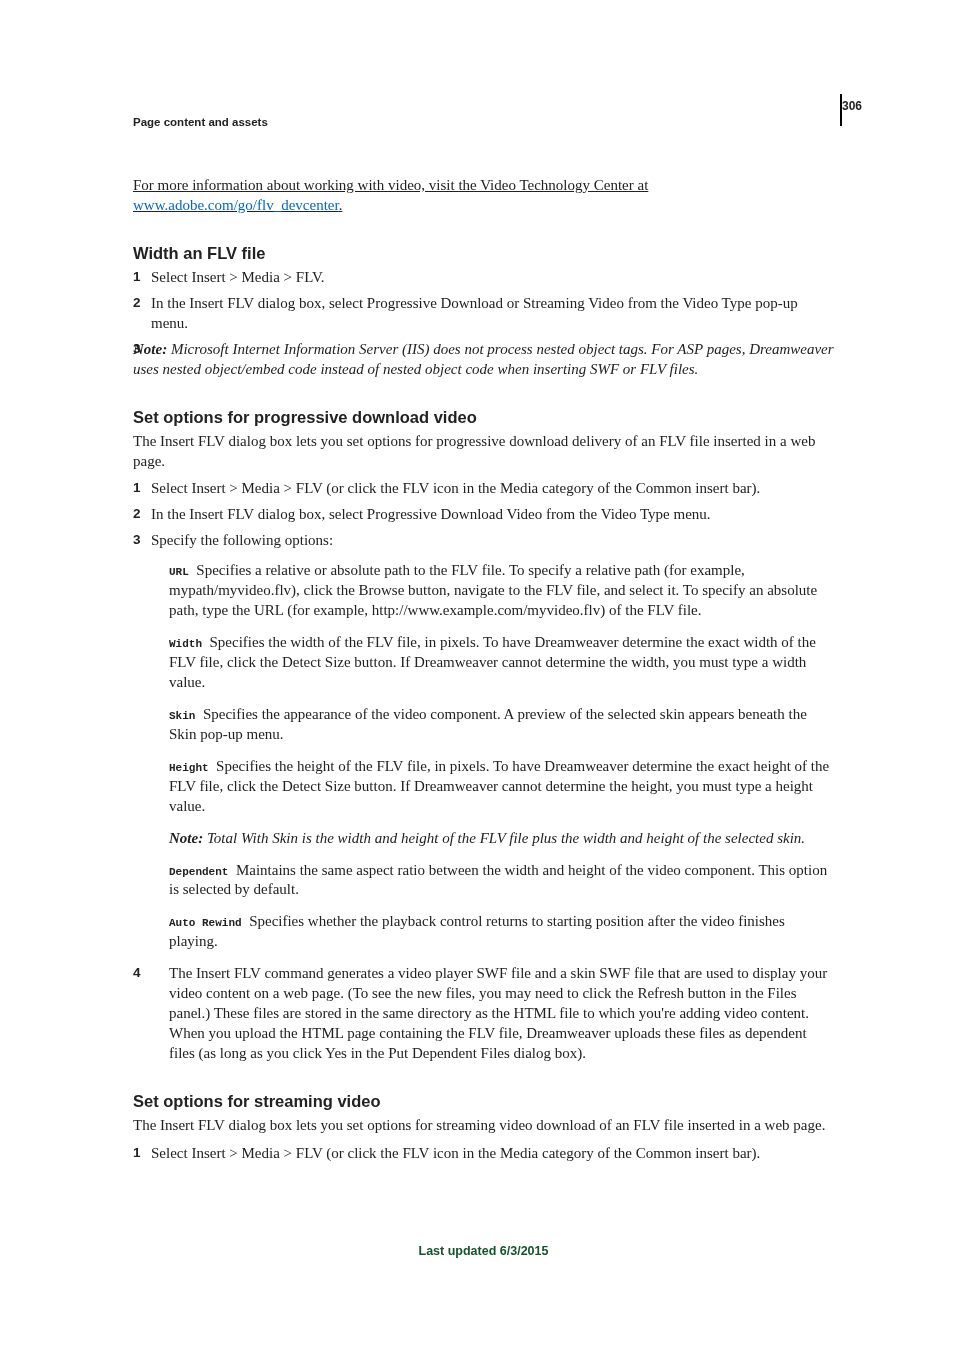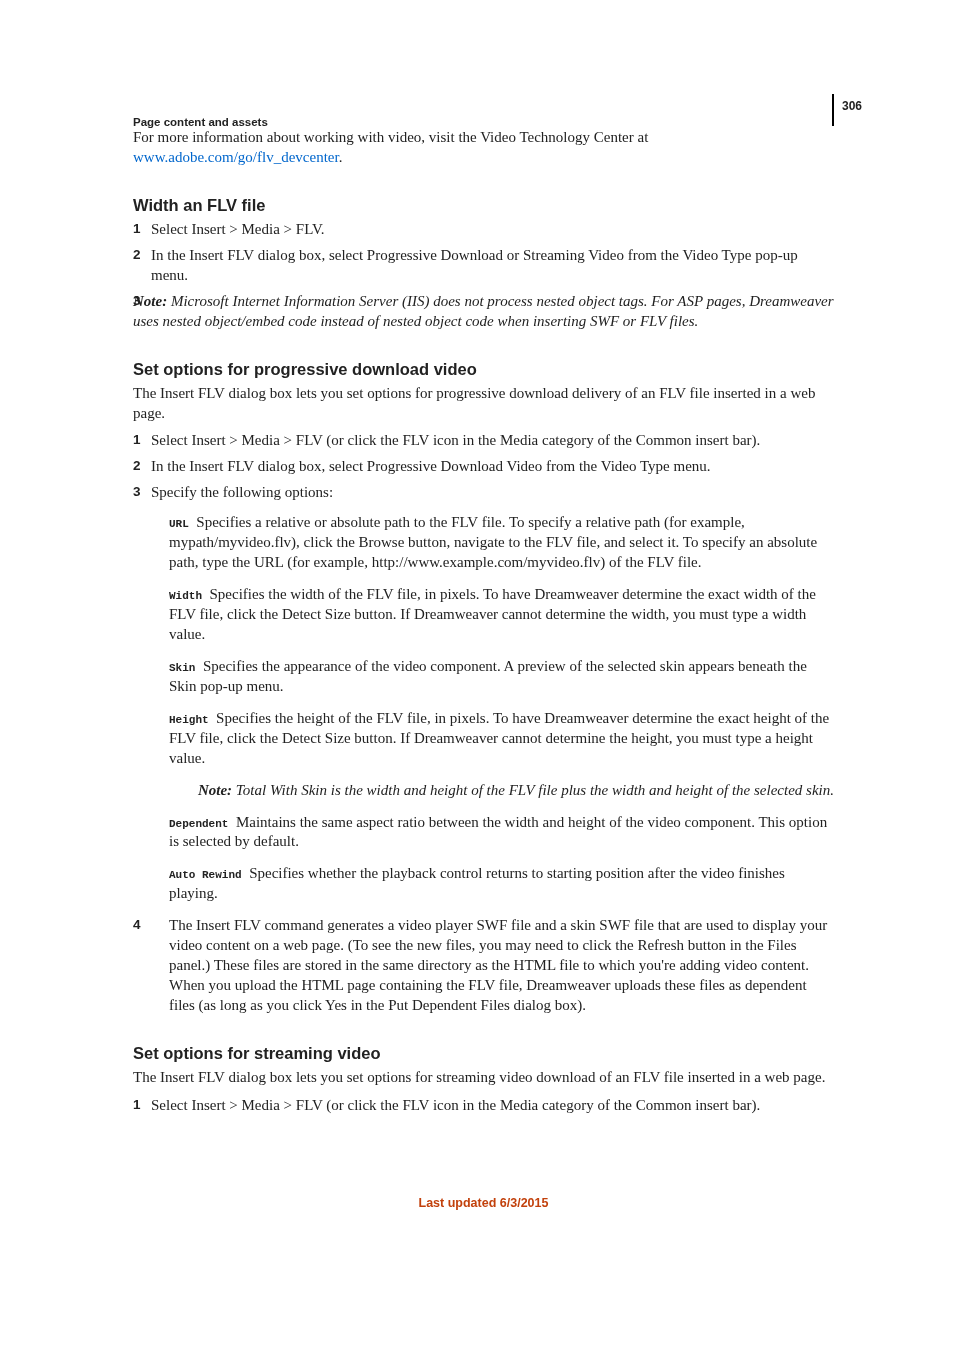--- a/index.html
+++ b/index.html
@@ -15,39 +15,40 @@
     position: relative;
     box-sizing: border-box;
     width: 954px;
   }
   .page-number-border {
     position: absolute;
     top: 94px;
     right: 92px;
     border-left: 2px solid #000;
     height: 30px;
-    padding-left: 8px;
     padding-top: 2px;
   }
   .page-number {
     font-family: "Myriad Pro", Arial, Helvetica, sans-serif;
     font-weight: bold;
     font-size: 12px;
   }
   .running-head {
     font-family: "Myriad Pro", Arial, Helvetica, sans-serif;
     font-weight: bold;
     font-size: 11.5px;
+    margin-bottom: 48px;
   }
   p, li {
     font-size: 15px;
     line-height: 1.33;
     margin: 0 0 6px 0;
   }
   .intro-p {
+    text-decoration: underline;
   }
   a.link {
     color: #0066cc;
     text-decoration: none;
   }
   h2 {
     font-family: "Myriad Pro", Arial, Helvetica, sans-serif;
     font-weight: bold;
     font-size: 16.5px;
     margin: 28px 0 5px 0;
@@ -88,27 +89,26 @@
     margin-bottom: 12px;
   }
   .term {
     font-family: Liberation Mono, monospace;
     font-weight: bold;
     font-size: 11px;
   }
   .note-inline {
     font-style: italic;
     margin-bottom: 12px;
-    text-align: right;
   }
   .footer {
     text-align: center;
     font-family: "Myriad Pro", Arial, Helvetica, sans-serif;
     font-weight: bold;
-    color: #c2410c;
+    color: #14532d;
     font-size: 12.5px;
     margin-top: 80px;
   }
 </style>
 </head>
 <body>
 
 <div class="page">
 
   <div class="page-number-border">

